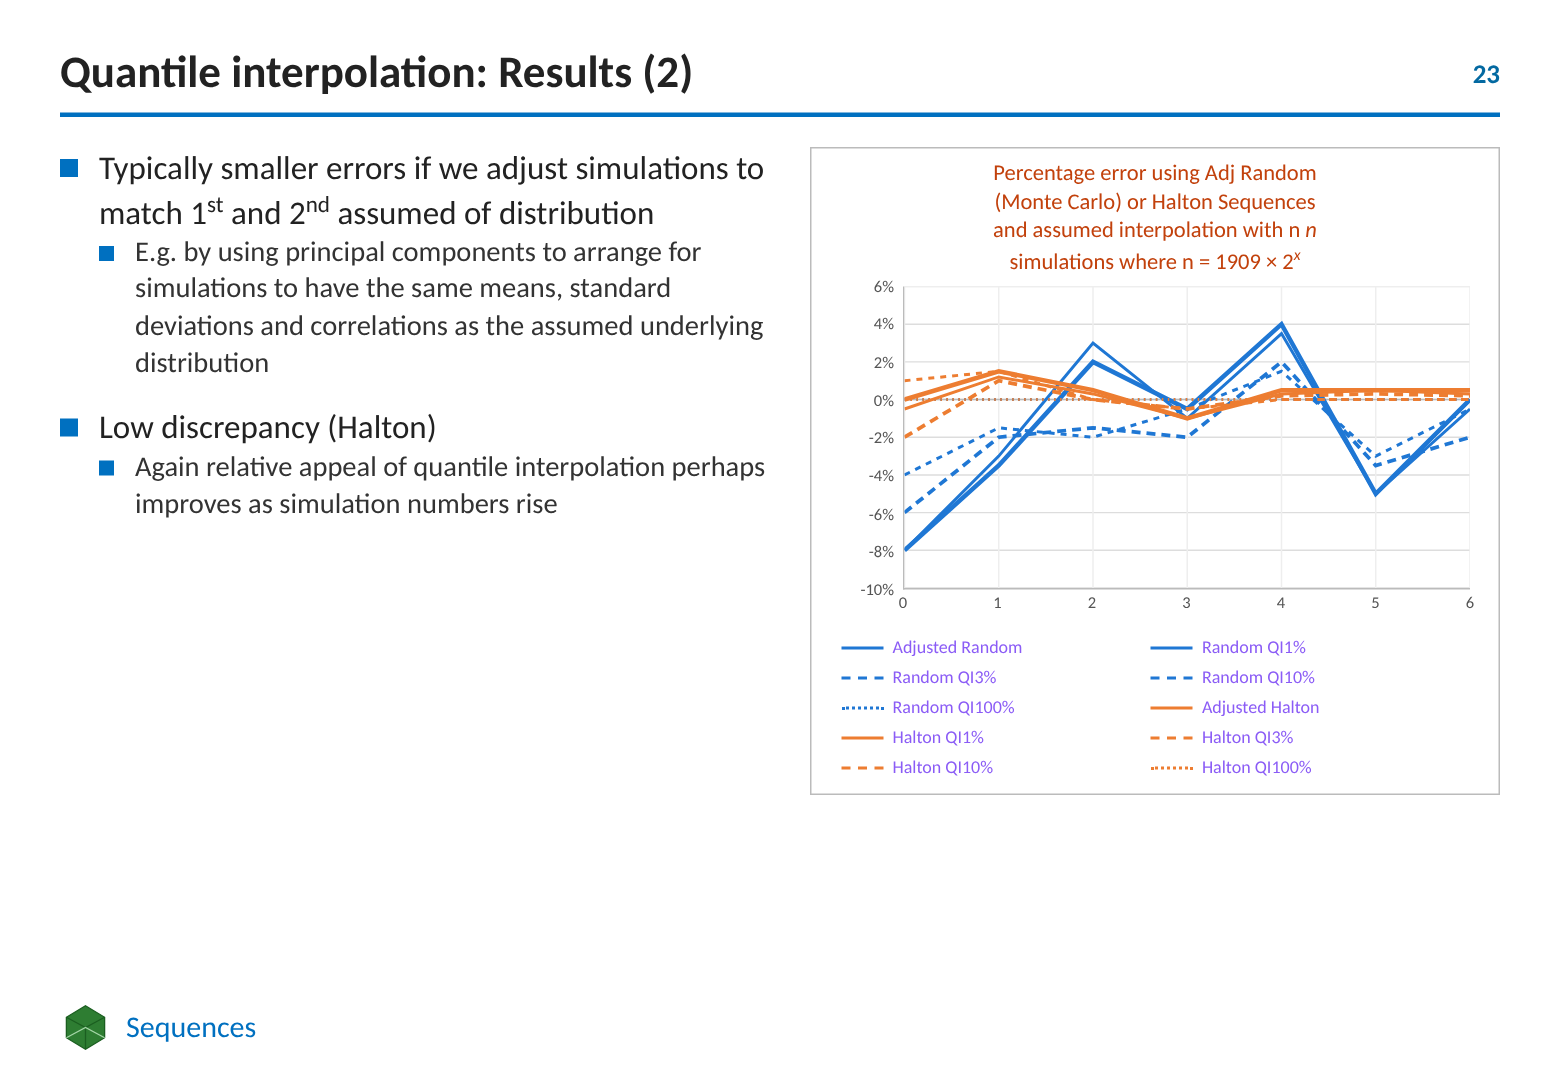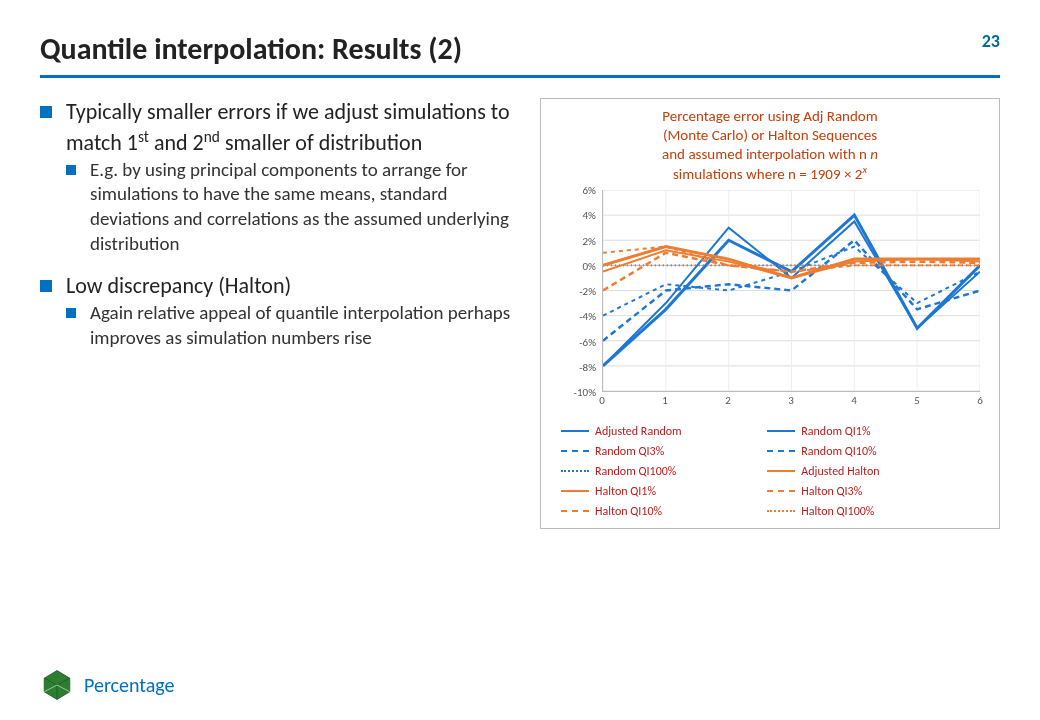--- a/index.html
+++ b/index.html
@@ -3,21 +3,21 @@
 <meta charset="utf-8">
 <style>
   * { box-sizing: border-box; margin: 0; padding: 0; }
   body {
     width: 1040px; height: 720px;
     font-family: Calibri, Arial, sans-serif;
     background: #fff; color: #333;
     position: relative; overflow: hidden;
   }
   .slide { width: 100%; height: 100%; padding: 30px 40px 60px 40px; }
-  .header-row { display: flex; justify-content: space-between; align-items: flex-start; }
+  .header-row { display: flex; justify-content: space-between; align-items: center; }
   .title { font-size: 30px; font-weight: bold; color: #222; }
   .pagenum { font-size: 18px; font-weight: bold; color: #0369a1; }
   .rule { height: 3px; background: #0070c0; margin: 8px 0 20px 0; }
   .body { display: flex; gap: 20px; }
   .left { flex: 0 0 480px; }
   .right { flex: 1; }
   ul.outer { list-style: none; }
   ul.outer > li { position: relative; padding-left: 26px; margin-bottom: 16px; font-size: 22px; line-height: 1.3; color: #222;}
   ul.outer > li::before { content:""; position:absolute; left:0; top:8px; width:12px; height:12px; background:#0070c0; }
   ul.inner { list-style: none; }
@@ -27,21 +27,21 @@
 
   .chartbox { border: 1px solid #bbb; padding: 8px 10px 10px 10px; background:#fff; }
   .ctitle { font-size: 15px; color:#c2410c; text-align:center; line-height:1.25; margin-bottom:6px; font-family: Calibri, Arial, sans-serif;}
   .plotwrap { position: relative; width: 420px; height: 220px; margin: 0 auto; }
   .ylabels { position:absolute; left:0; top:0; width:40px; height:100%; font-size:11px; color:#555;}
   .ylab { position:absolute; right:4px; transform: translateY(-50%); }
   .plotarea { position:absolute; left:42px; top:0; right:0; bottom:18px; border-left:1px solid #bbb; border-bottom:1px solid #bbb;}
   .xlabels { position:absolute; left:42px; bottom:0; right:0; height:16px; font-size:11px; color:#555;}
   .xlab { position:absolute; transform: translateX(-50%); }
 
-  .legend { display:flex; flex-wrap:wrap; gap:6px 14px; margin-top:14px; font-size:12px; color:#b91c1c; padding: 0 10px;}
+  .legend { display:flex; flex-wrap:wrap; gap:6px 14px; margin-top:14px; font-size:12px; color:#8b5cf6; padding: 0 10px;}
   .lg { display:flex; align-items:center; gap:6px; width: 46%; }
   .sw { width:28px; height:0; border-top-width:2.5px; border-top-style:solid; }
 
   .footer { position:absolute; left:40px; right:40px; bottom:18px; display:flex; justify-content:space-between; align-items:center; }
   .brand { display:flex; align-items:center; gap:10px; font-size:20px; color:#0070c0; }
   .copy { font-size:18px; color:#0070c0; }
   .logo { width:34px; height:34px; }
 </style>
 </head>
 <body>
@@ -51,21 +51,21 @@
   <div class="header-row">
     <div class="title">Quantile interpolation: Results (2)</div>
     <div class="pagenum">23</div>
   </div>
   <div class="rule"></div>
 
   <div class="body">
     <div class="left">
       <ul class="outer">
         <li>
-          <span>Typically smaller errors if we adjust simulations to match 1</span><sup>st</sup><span> and 2</span><sup>nd</sup><span> smaller of distribution</span>
+          <span>Typically smaller errors if we adjust simulations to match 1</span><sup>st</sup><span> and 2</span><sup>nd</sup><span> assumed of distribution</span>
           <ul class="inner">
             <li>E.g. by using principal components to arrange for simulations to have the same means, standard deviations and correlations as the assumed underlying distribution</li>
           </ul>
         </li>
         <li>
           <span>Low discrepancy (Halton)</span>
           <ul class="inner">
             <li>Again relative appeal of quantile interpolation perhaps improves as simulation numbers rise</li>
           </ul>
         </li>
@@ -182,16 +182,16 @@
   </div>
 
   <div class="footer">
     <div class="brand">
       <svg class="logo" viewBox="0 0 40 40">
         <polygon points="20,3 35,12 35,28 20,37 5,28 5,12" fill="#2e7d32" stroke="#1b5e20" stroke-width="1"></polygon>
         <polyline points="5,12 20,20 35,12" fill="none" stroke="#1b5e20" stroke-width="1"></polyline>
         <polyline points="20,20 20,37" fill="none" stroke="#1b5e20" stroke-width="1"></polyline>
         <polyline points="5,28 20,20 35,28" fill="none" stroke="#a5d6a7" stroke-width="1"></polyline>
       </svg>
-      <span>Percentage</span>
+      <span>Sequences</span>
     </div>
   </div>
 </div>
 
 </body></html>

